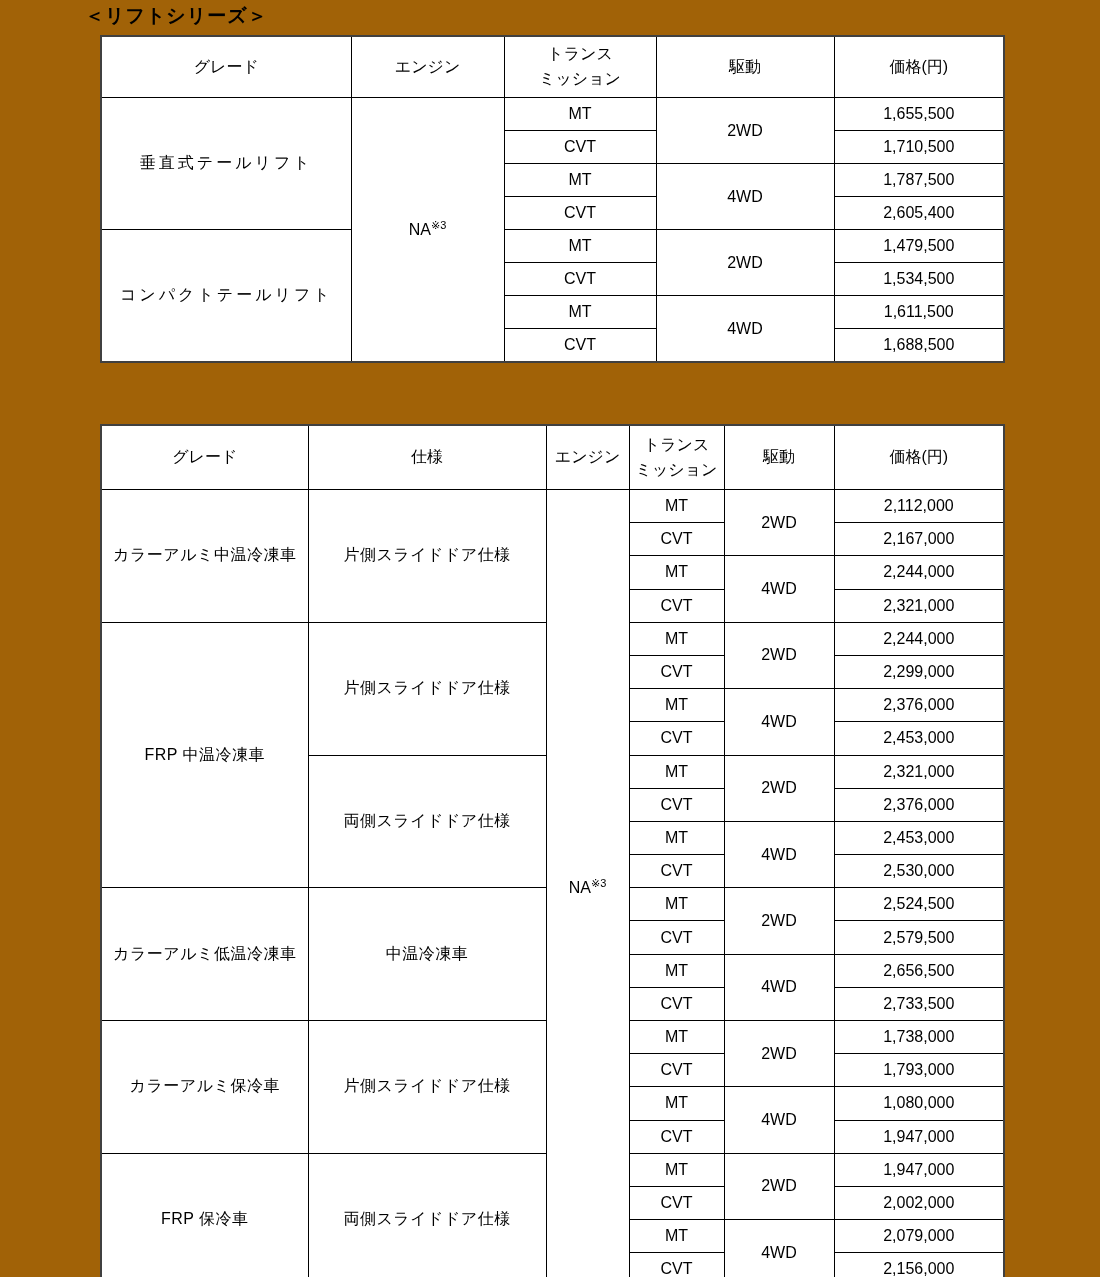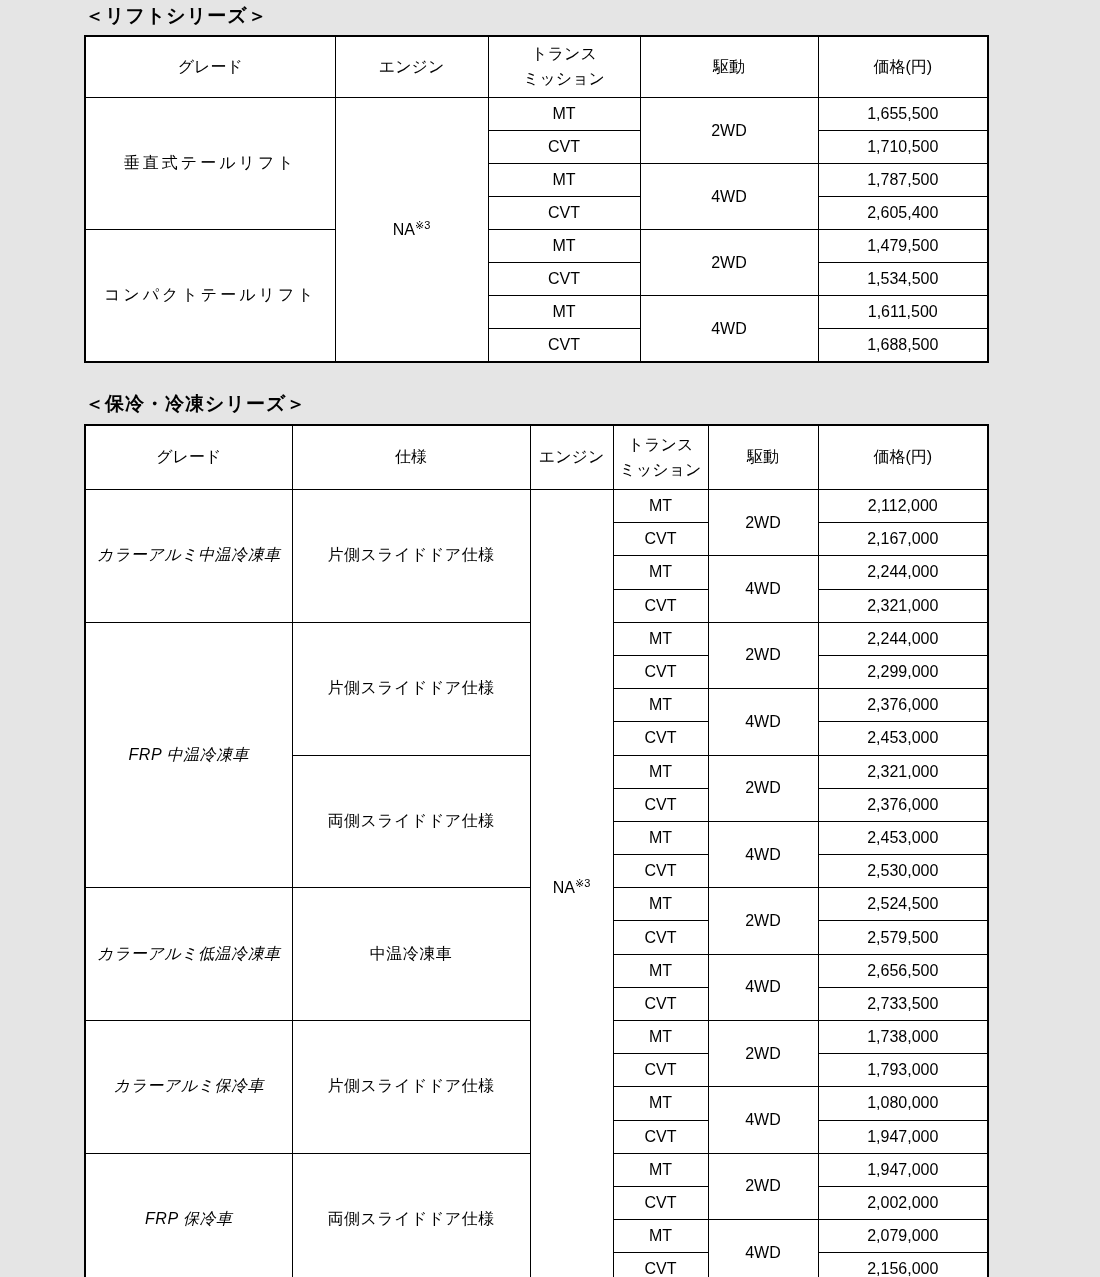--- a/index.html
+++ b/index.html
@@ -9,37 +9,37 @@
     width: 1100px;
     height: 1277px;
     font-family: "Liberation Sans", "DejaVu Sans", sans-serif;
     color: #000000;
     -webkit-font-smoothing: antialiased;
   }
   .page {
     position: relative;
     width: 1100px;
     height: 1277px;
-    background: #e5e5e5;
+    background: #a16207;
     overflow: hidden;
   }
   .section-title {
     position: absolute;
     left: 85px;
     font-size: 19px;
     font-weight: bold;
     letter-spacing: 1px;
     white-space: nowrap;
   }
   table.price-table {
     position: absolute;
-    left: 84px;
+    left: 100px;
     border-collapse: collapse;
     table-layout: fixed;
-    border: 2px solid #000000;
+    border: 2px solid #404040;
     background: #fff;
   }
   table.price-table td, table.price-table th {
     border: 1px solid #000;
     text-align: center;
     vertical-align: middle;
     padding: 0;
     font-size: 16px;
     font-weight: normal;
     overflow: hidden;
@@ -56,21 +56,20 @@
   #reefer-table td { height: 32.2px; }
   td.grade-mincho {
     font-family: Liberation Serif, serif;
     letter-spacing: 3px;
     font-size: 17px;
     margin-left: 25px;
   }
   td.grade-gothic {
     font-size: 17px;
     letter-spacing: 0.5px;
-    font-style: italic;
   }
   td.spec-cell {
     font-size: 17px;
     letter-spacing: 0.5px;
   }
   td.eng-cell sup {
     font-size: 11px;
     vertical-align: super;
     line-height: 0;
   }
@@ -137,21 +136,20 @@
       <td rowspan="2">4WD</td>
       <td>1,611,500</td>
     </tr>
     <tr>
       <td>CVT</td>
       <td>1,688,500</td>
     </tr>
   </tbody>
     </table>
 
-  <div class="section-title" style="top:391px;">＜保冷・冷凍シリーズ＞</div>
 
   <table class="price-table" id="reefer-table">
     <colgroup>
       <col style="width:207px">
         <col style="width:238px">
         <col style="width:83px">
         <col style="width:95px">
         <col style="width:110px">
         <col style="width:170px">
     </colgroup>

